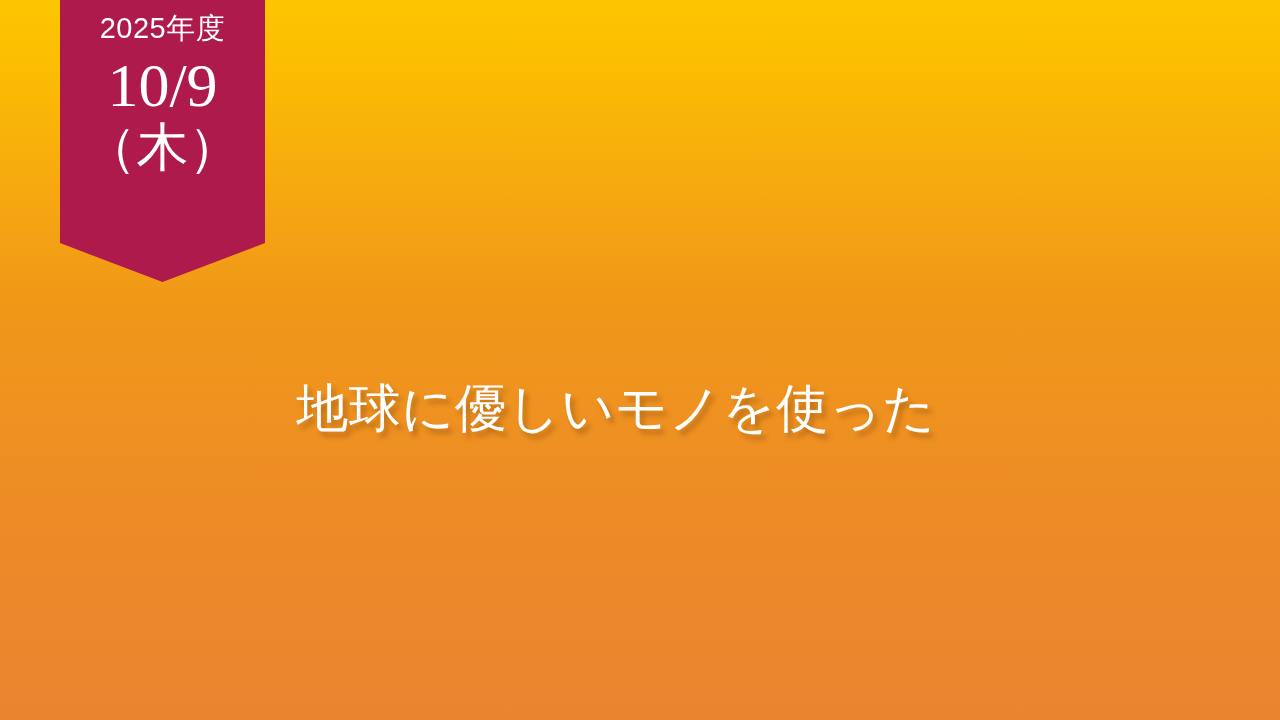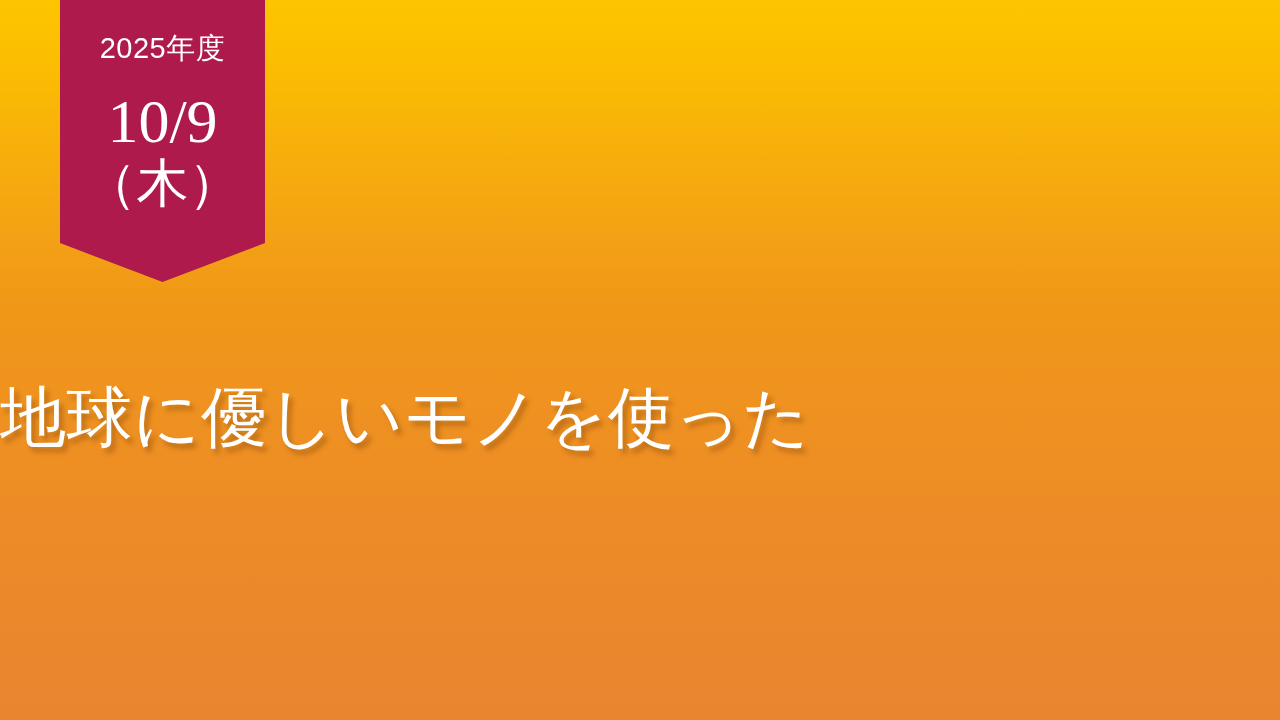--- a/index.html
+++ b/index.html
@@ -30,60 +30,60 @@
   .ribbon {
     position: absolute;
     left: 60px;
     top: 0;
     width: 205px;
     height: 282px;
     -webkit-clip-path: polygon(0 0, 100% 0, 100% 86.2%, 50% 100%, 0 86.2%);
     clip-path: polygon(0 0, 100% 0, 100% 86.2%, 50% 100%, 0 86.2%);
     background: #AE1A4C;
     box-sizing: border-box;
-    padding-top: 24px;
+    padding-top: 4px;
     text-align: center;
     color: #ffffff;
     user-select: none;
   }
   .ribbon-year {
     font-family: "Liberation Sans", "DejaVu Sans", sans-serif;
     font-size: 29px;
     line-height: 1.25;
     letter-spacing: 0.5px;
     font-weight: 400;
     margin-top: 6px;
   }
   .ribbon-date {
     font-family: "Liberation Serif", "DejaVu Serif", serif;
     font-size: 62px;
     line-height: 1.02;
     font-weight: 400;
-    margin-top: 24px;
+    margin-top: 8px;
     letter-spacing: 0px;
   }
   .ribbon-weekday {
     font-family: "Liberation Serif", "DejaVu Serif", serif;
     font-size: 52px;
     line-height: 1.05;
     font-weight: 400;
     margin-top: 4px;
   }
 
   
   .title-block {
     position: absolute;
     left: 0;
     right: 48px;
     top: 376px;
-    text-align: left;
+    text-align: center;
     color: #ffffff;
     font-family: "Liberation Serif", "DejaVu Serif", serif;
     font-weight: 400;
-    font-size: 66px;
+    font-size: 52px;
     line-height: 1.27;
     letter-spacing: 0.5px;
     text-shadow: 4px 5px 5px rgba(120, 62, 10, 0.42);
     user-select: none;
     white-space: nowrap;
   }
   .title-line { display: block; }
 </style>
 </head>
 <body>

